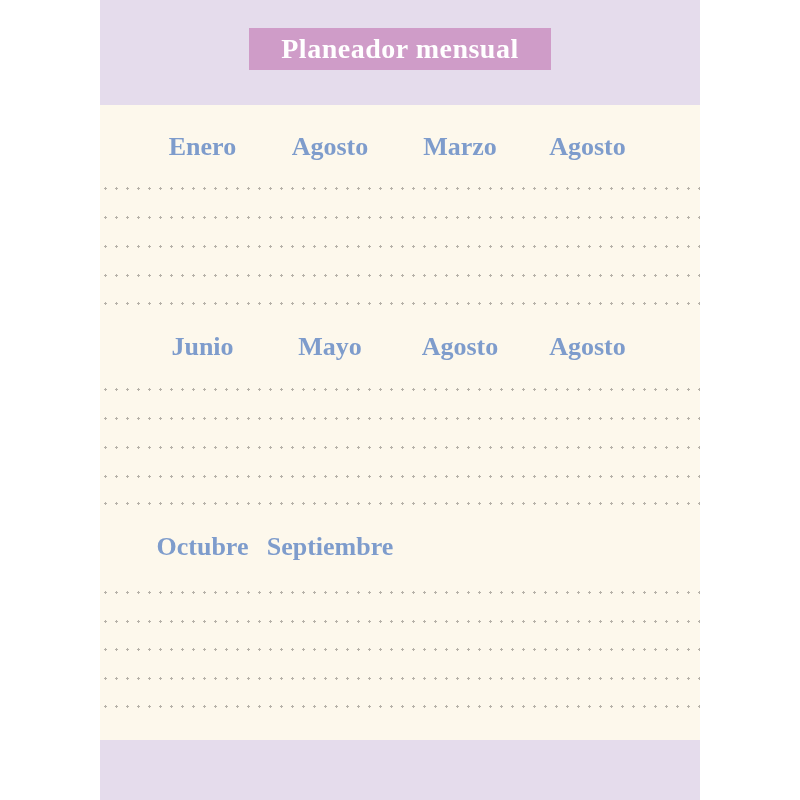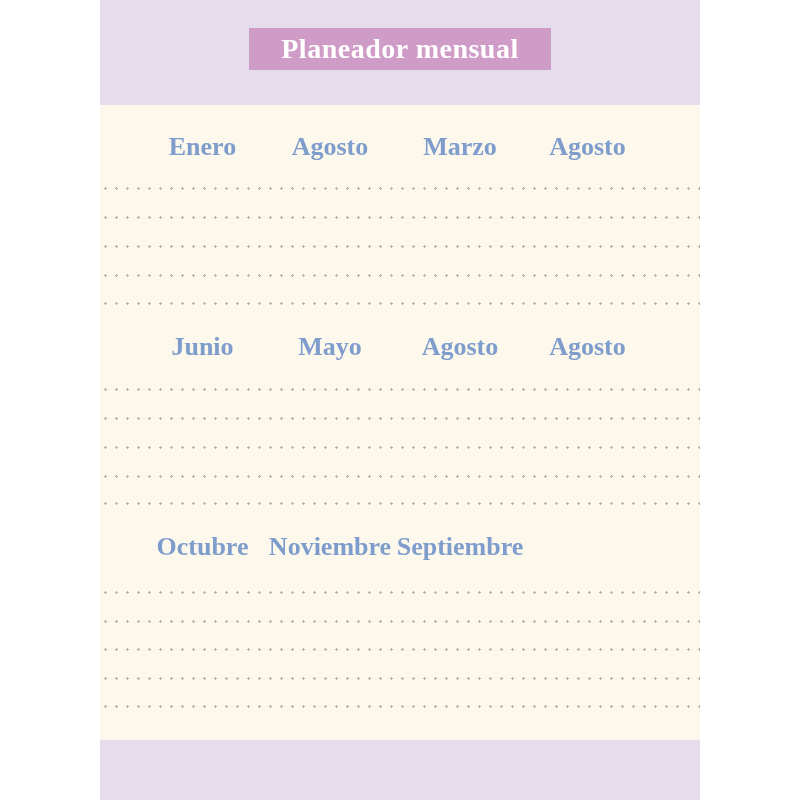--- a/index.html
+++ b/index.html
@@ -123,21 +123,20 @@
       <span class="month">Agosto</span>
     </div>
     <div class="dotted-line" style="top:283px"></div>
     <div class="dotted-line" style="top:312px"></div>
     <div class="dotted-line" style="top:341px"></div>
     <div class="dotted-line" style="top:370px"></div>
     <div class="dotted-line" style="top:397px"></div>
 
     <div class="months-row row-3">
       <span class="month">Octubre</span>
-      <span class="month">Noviembre</span>
       <span class="month">Septiembre</span>
     </div>
     <div class="dotted-line" style="top:486px"></div>
     <div class="dotted-line" style="top:515px"></div>
     <div class="dotted-line" style="top:543px"></div>
     <div class="dotted-line" style="top:572px"></div>
     <div class="dotted-line" style="top:600px"></div>
 
   </div>
 

